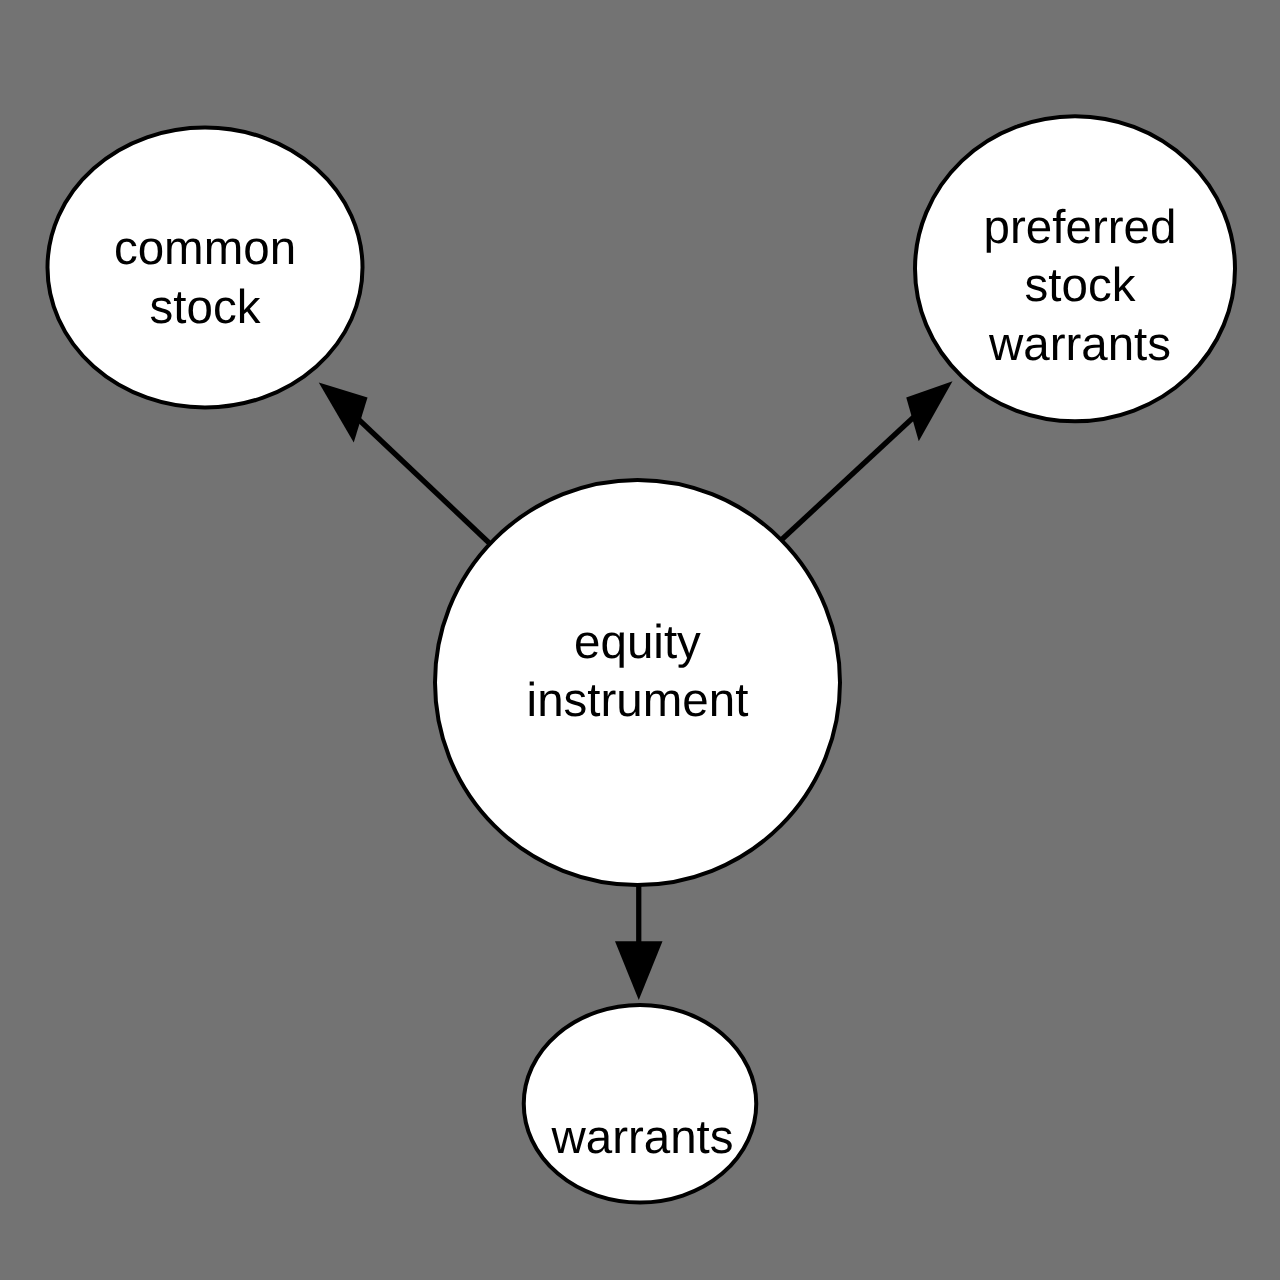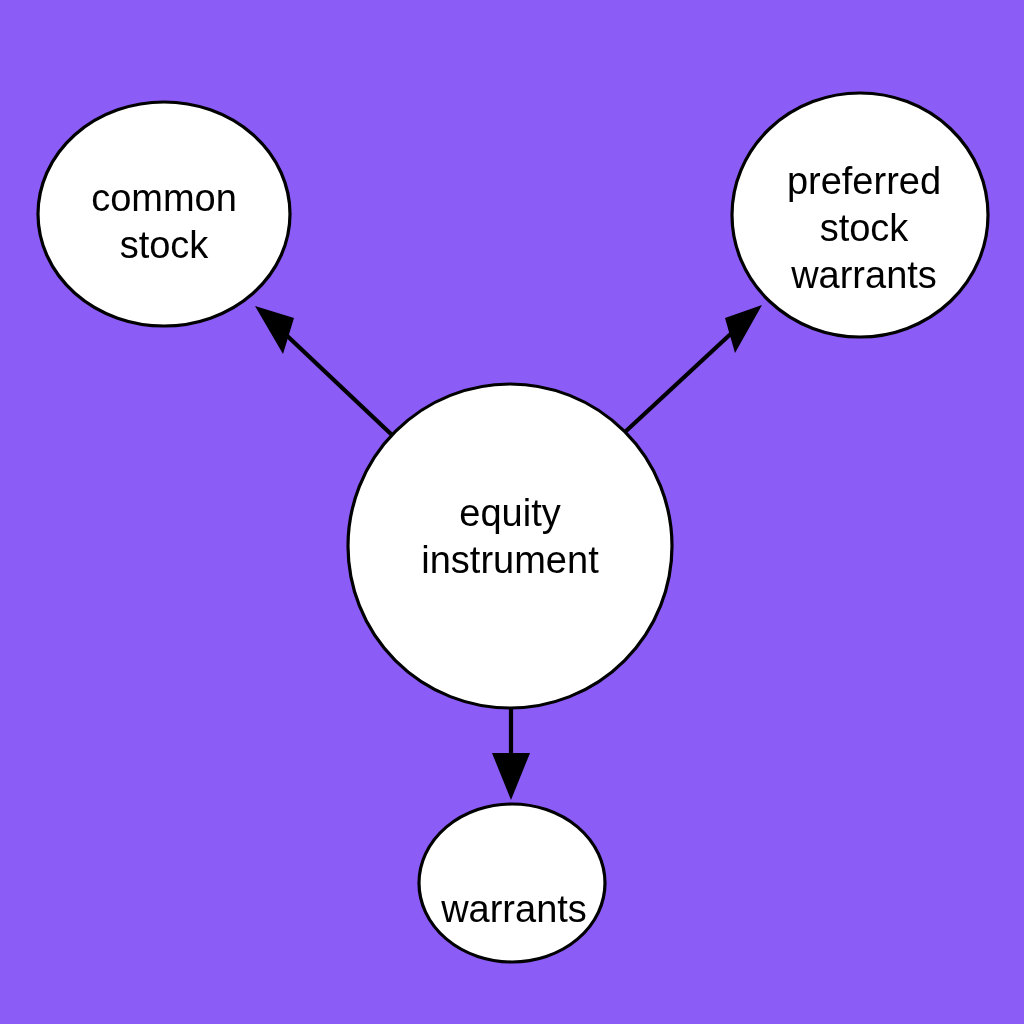--- a/index.html
+++ b/index.html
@@ -10,21 +10,21 @@
   body {
     width: 1024px;
     height: 1024px;
     overflow: hidden;
     font-family: "Liberation Sans", sans-serif;
   }
   #diagram-root {
     position: relative;
     width: 1024px;
     height: 1024px;
-    background: #8b5cf6;
+    background: #737373;
   }
   svg#graph {
     display: block;
     width: 1024px;
     height: 1024px;
   }
   .node-shape {
     fill: #ffffff;
     stroke: #000000;
     stroke-width: 3.2;

